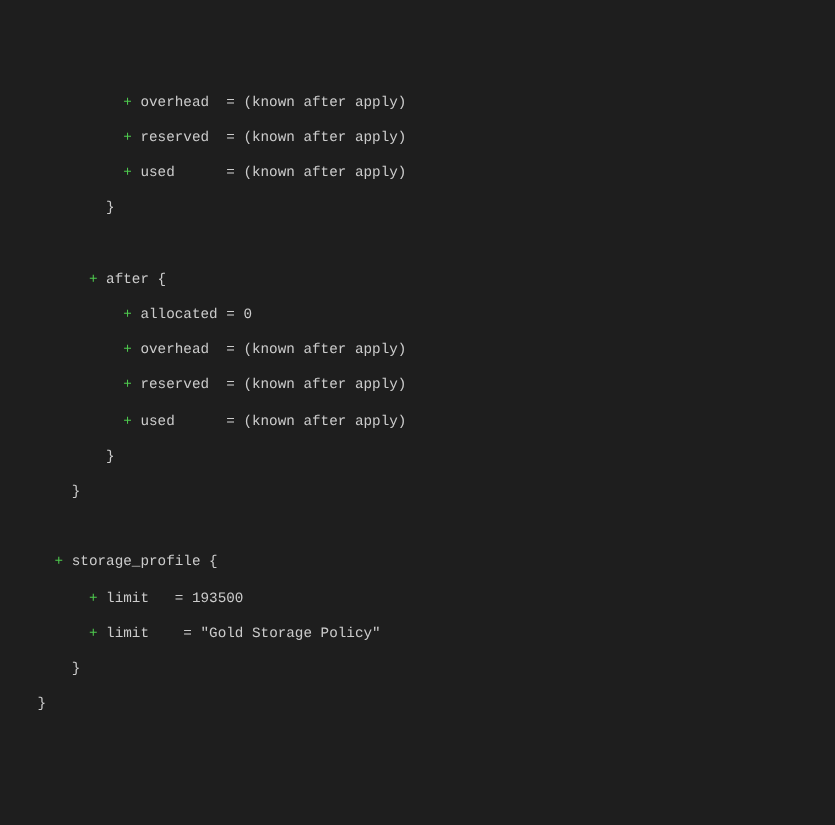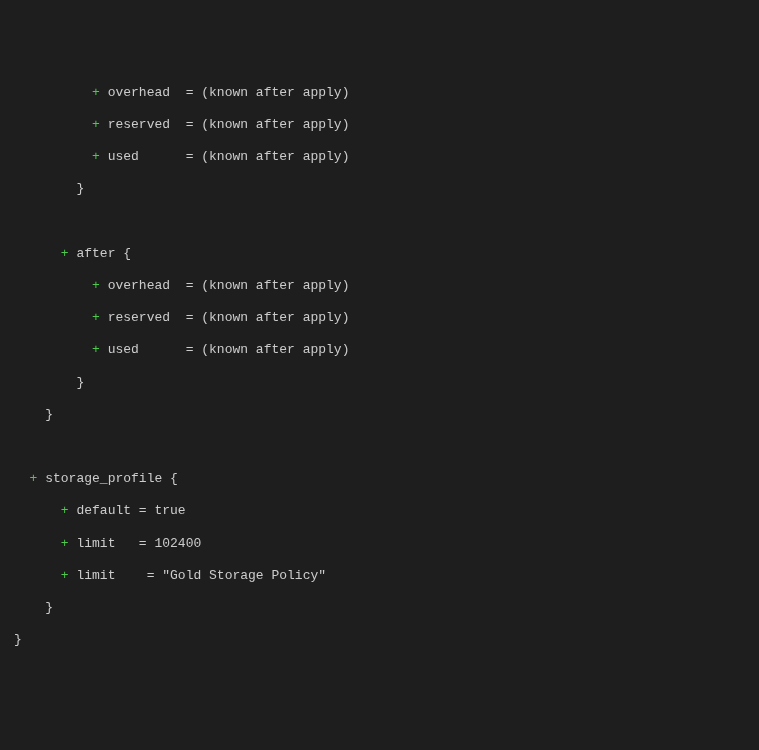--- a/index.html
+++ b/index.html
@@ -14,20 +14,21 @@
       font-size: 13px;
       line-height: 1.24;
       padding: 4px 0;
       width: 759px;
       height: 750px;
       overflow: hidden;
       white-space: pre;
     }
     .line {
       padding-left: 14px;
+      margin-left: 20px;
     }
     .plus {
       color: #4ec94e;
     }
     .key {
       color: #cccccc;
     }
     .eq {
       color: #cccccc;
     }
@@ -46,29 +47,29 @@
 
 
 
 <div>
 <div class="line"><span class="plus">          + </span><span class="key">overhead  </span><span class="eq">= </span><span class="val">(known after apply)</span></div>
 <div class="line"><span class="plus">          + </span><span class="key">reserved  </span><span class="eq">= </span><span class="val">(known after apply)</span></div>
 <div class="line"><span class="plus">          + </span><span class="key">used      </span><span class="eq">= </span><span class="val">(known after apply)</span></div>
 <div class="line"><span class="brace">        }</span></div>
 <div class="line"> </div>
 <div class="line"><span class="plus">      + </span><span class="brace">after {</span></div>
+<div class="line"><span class="plus">          + </span><span class="key">allocated </span><span class="eq">= </span><span class="val">0</span></div>
 <div class="line"><span class="plus">          + </span><span class="key">overhead  </span><span class="eq">= </span><span class="val">(known after apply)</span></div>
 <div class="line"><span class="plus">          + </span><span class="key">reserved  </span><span class="eq">= </span><span class="val">(known after apply)</span></div>
 <div class="line"><span class="plus">          + </span><span class="key">used      </span><span class="eq">= </span><span class="val">(known after apply)</span></div>
 <div class="line"><span class="brace">        }</span></div>
 <div class="line"><span class="brace">    }</span></div>
 <div class="line"> </div>
 <div class="line"><span class="plus">  + </span><span class="brace">storage_profile {</span></div>
-<div class="line"><span class="plus">      + </span><span class="key">default </span><span class="eq">= </span><span class="val">true</span></div>
-<div class="line"><span class="plus">      + </span><span class="key">limit   </span><span class="eq">= </span><span class="val">102400</span></div>
+<div class="line"><span class="plus">      + </span><span class="key">limit   </span><span class="eq">= </span><span class="val">193500</span></div>
 <div class="line"><span class="plus">      + </span><span class="key">limit    </span><span class="eq">= </span><span class="str">"Gold Storage Policy"</span></div>
 <div class="line"><span class="brace">    }</span></div>
 <div class="line"><span class="brace">}</span></div>
 
 
 
 
 
 
 

